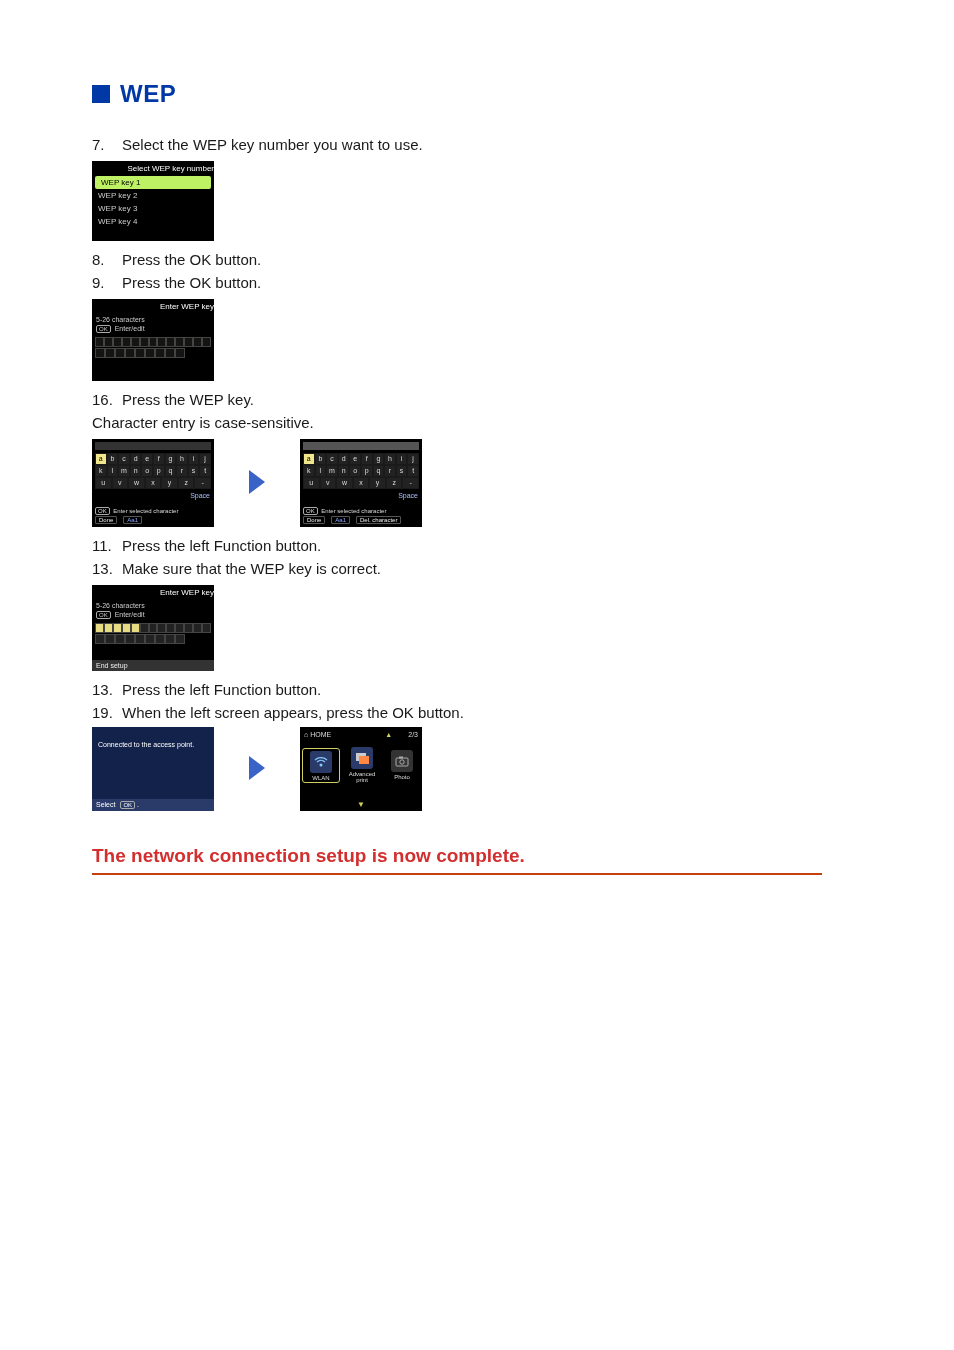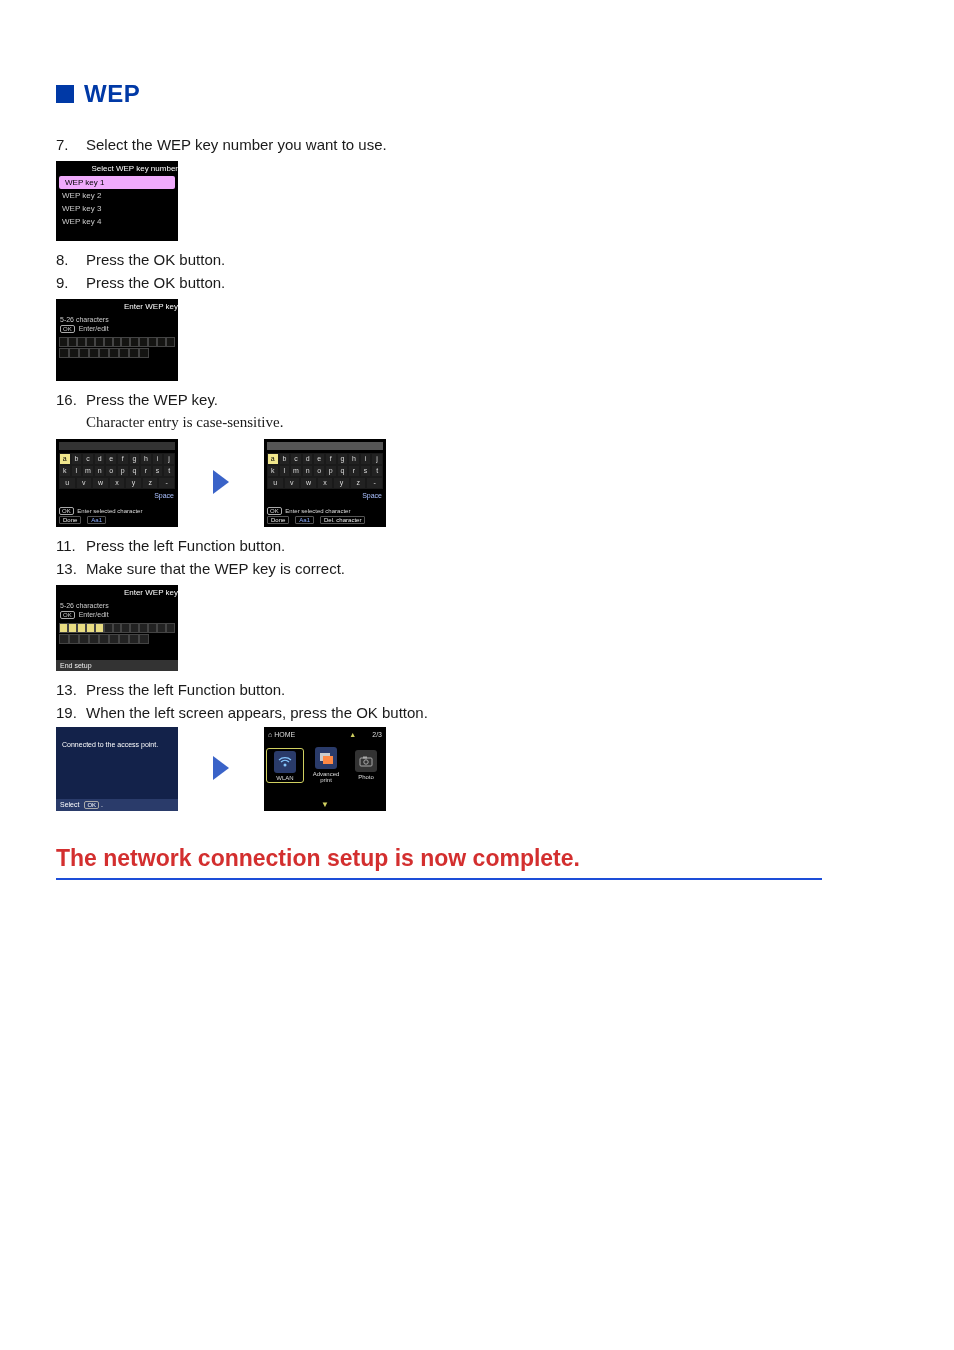--- a/index.html
+++ b/index.html
@@ -5,21 +5,21 @@
   html, body {
     margin: 0;
     padding: 0;
     width: 954px;
     background: #ffffff;
     font-family: Arial, Helvetica, sans-serif;
     color: #1a1a1a;
     font-size: 15px;
   }
   .page {
-    padding: 80px 100px 40px 56px;
+    padding: 80px 100px 40px 92px;
     width: 922px;
     box-sizing: border-box;
   }
 
   
   .h-wep {
     display: flex;
     align-items: center;
     gap: 10px;
     margin-bottom: 28px;
@@ -47,24 +47,22 @@
     display: flex;
     align-items: flex-start;
     gap: 6px;
     margin: 6px 0;
   }
   .item-num {
     min-width: 24px;
     text-align: left;
   }
   .subtext {
-    margin-left: 30px;
     margin-top: 2px;
     margin-bottom: 8px;
-    font-family: Liberation Serif, serif;
   }
 
   
   .lcd {
     background: #000;
     color: #ccc;
     font-family: "Lucida Sans Unicode", Arial, sans-serif;
     font-size: 9px;
     margin: 8px 0 10px 0;
     box-sizing: border-box;
@@ -83,21 +81,21 @@
     color: #fff;
     font-size: 8px;
     padding-bottom: 3px;
   }
   .wep-row {
     padding: 2px 6px;
     color: #ccc;
     font-size: 8px;
   }
   .wep-row.selected {
-    background: #f0abfc;
+    background: #bef264;
     color: #000;
     border-radius: 2px;
     margin: 0 3px;
   }
 
   
   .lcd-enter-wep {
     width: 122px;
     height: 82px;
     padding: 3px 0 0 0;
@@ -334,23 +332,23 @@
     bottom: 2px;
     left: 0; right: 0;
     text-align: center;
     color: #d0d060;
     font-size: 8px;
   }
 
   
   .final-heading {
     margin-top: 34px;
-    border-bottom: 2px solid #1d4ed8;
+    border-bottom: 2px solid #c2410c;
     padding-bottom: 6px;
-    font-size: 23px;
+    font-size: 19px;
     font-weight: 700;
     color: #d32f2f;
   }
 </style>
 </head>
 <body>
 
 <div class="page">
 
   <div class="h-wep">

